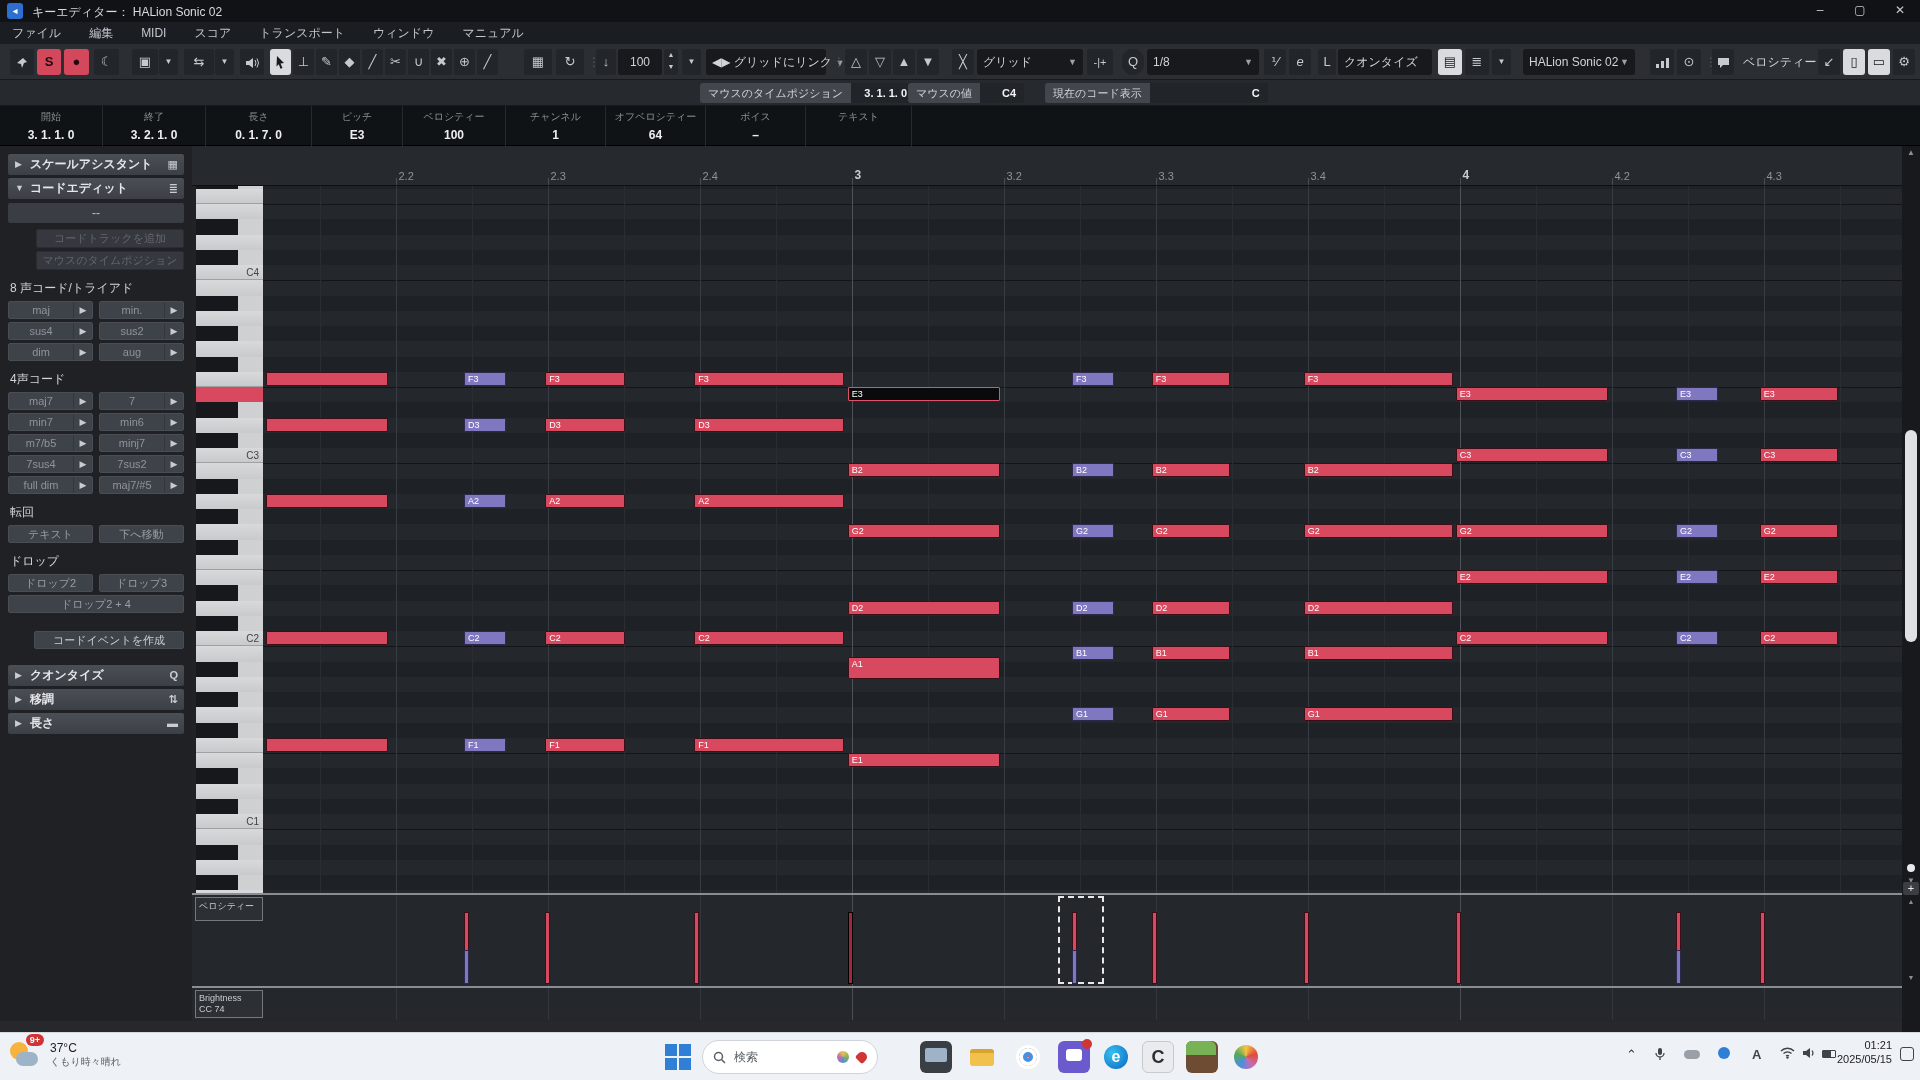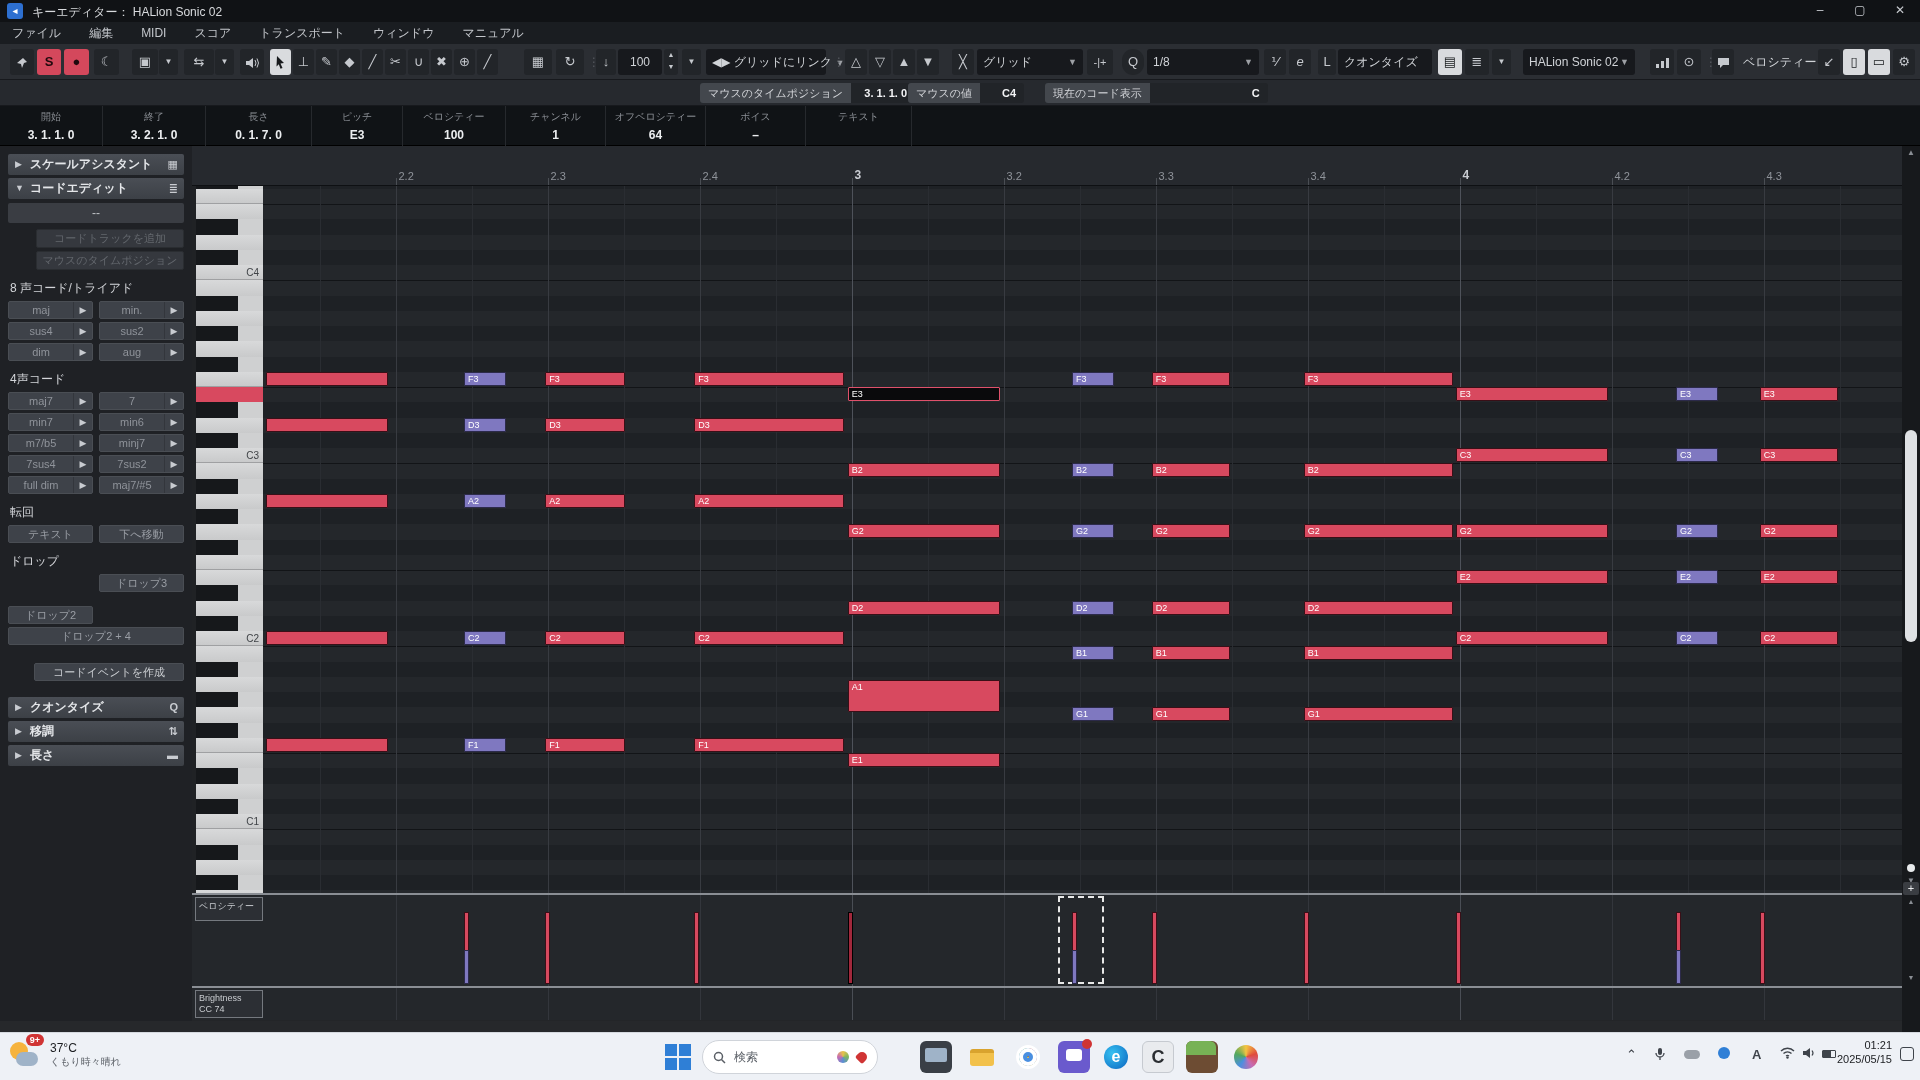--- a/index.html
+++ b/index.html
@@ -343,21 +343,21 @@
             </div>
           </div>
         </div>
       <div class="sec-lbl">転回</div>
       <div class="crow">
         <div class="pbtn" style="flex:1;">テキスト</div>
         <div class="pbtn" style="flex:1;">下へ移動</div>
       </div>
       <div class="sec-lbl">ドロップ</div>
       <div class="crow">
-        <div class="pbtn" style="flex:1;margin-top:32px;">ドロップ2</div>
+        <div class="pbtn" style="flex:1;">ドロップ2</div>
         <div class="pbtn" style="flex:1;">ドロップ3</div>
       </div>
       <div class="crow">
         <div class="pbtn" style="flex:1;">ドロップ2 + 4</div>
       </div>
       <div class="pbtn" style="margin:18px 0 0 26px;width:150px;color:#cdd0d4;">コードイベントを作成</div>
       <div class="shead" style="margin-top:16px;">
         <span class="arr">▶</span>
         <span>クオンタイズ</span>
         <span class="hic">Q</span>
@@ -550,21 +550,21 @@
       <div class="note red" style="left: 3.3px; width: 121.6px; top: 445px; height: 14px;"></div>
       <div class="note purple" style="left: 200.9px; width: 41.8px; top: 445px; height: 14px;">C2</div>
       <div class="note red" style="left: 282.22px; width: 79.8px; top: 445px; height: 14px;">C2</div>
       <div class="note red" style="left: 431.18px; width: 149.72px; top: 445px; height: 14px;">C2</div>
       <div class="note red" style="left: 1192.7px; width: 152px; top: 445px; height: 14px;">C2</div>
       <div class="note purple" style="left: 1413.1px; width: 41.8px; top: 445px; height: 14px;">C2</div>
       <div class="note red" style="left: 1496.7px; width: 78.28px; top: 445px; height: 14px;">C2</div>
       <div class="note purple" style="left: 808.9px; width: 41.8px; top: 460.25px; height: 14px;">B1</div>
       <div class="note red" style="left: 888.7px; width: 78.28px; top: 460.25px; height: 14px;">B1</div>
       <div class="note red" style="left: 1040.7px; width: 149.72px; top: 460.25px; height: 14px;">B1</div>
-      <div class="note red" style="left: 584.7px; width: 152px; top: 494px; height: 32px;">A1</div>
+      <div class="note red" style="left: 584.7px; width: 152px; top: 471px; height: 22px;">A1</div>
       <div class="note purple" style="left: 808.9px; width: 41.8px; top: 521.25px; height: 14px;">G1</div>
       <div class="note red" style="left: 888.7px; width: 78.28px; top: 521.25px; height: 14px;">G1</div>
       <div class="note red" style="left: 1040.7px; width: 149.72px; top: 521.25px; height: 14px;">G1</div>
       <div class="note red" style="left: 3.3px; width: 121.6px; top: 551.75px; height: 14px;"></div>
       <div class="note purple" style="left: 200.9px; width: 41.8px; top: 551.75px; height: 14px;">F1</div>
       <div class="note red" style="left: 282.22px; width: 79.8px; top: 551.75px; height: 14px;">F1</div>
       <div class="note red" style="left: 431.18px; width: 149.72px; top: 551.75px; height: 14px;">F1</div>
       <div class="note red" style="left: 584.7px; width: 152px; top: 567px; height: 14px;">E1</div>
     </div>
 

